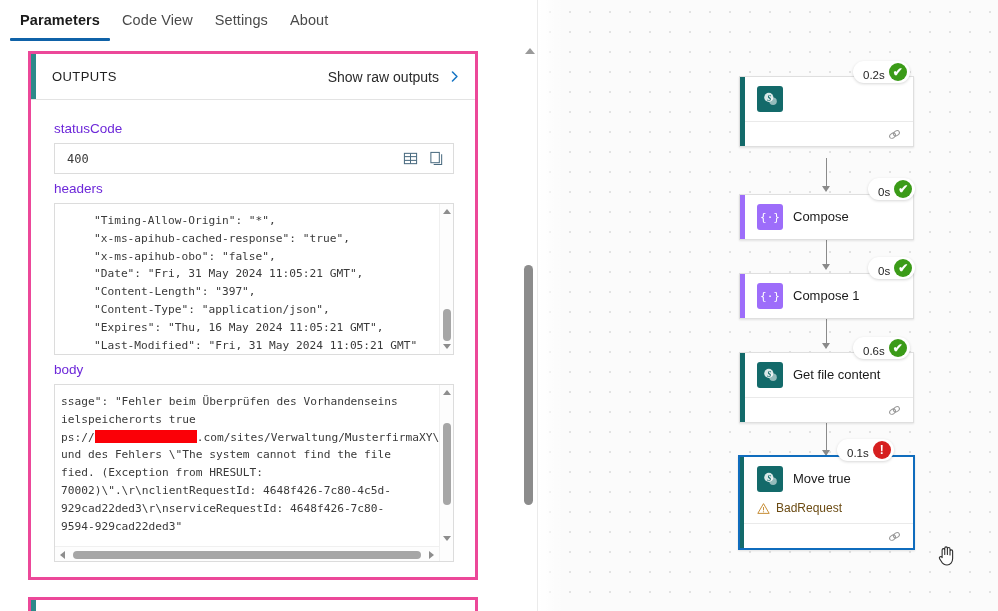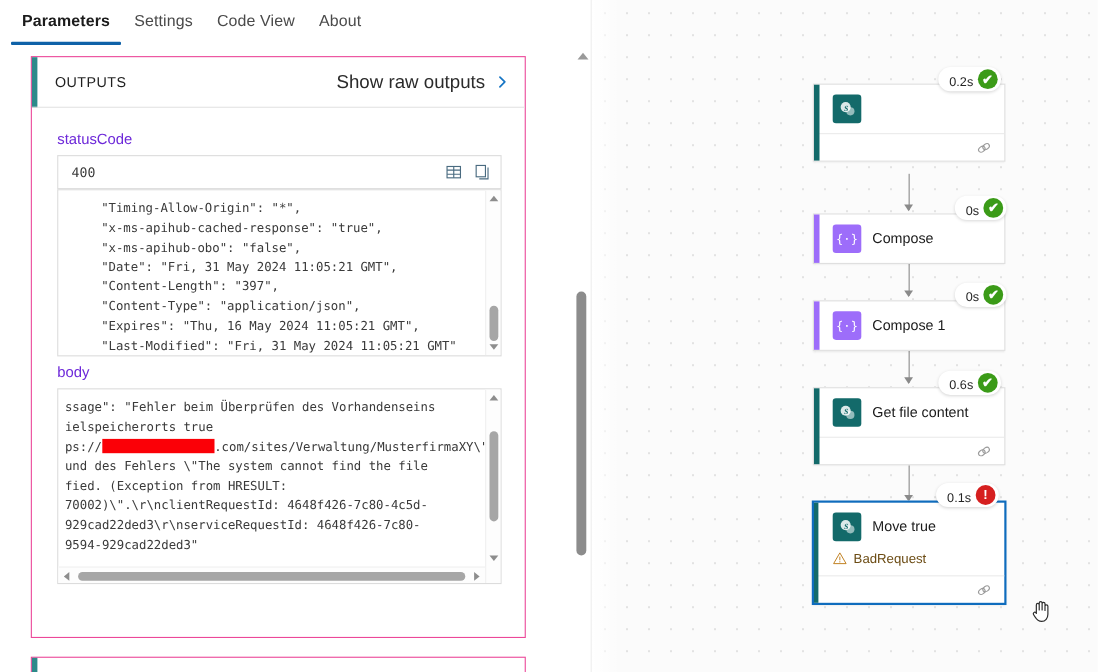--- a/index.html
+++ b/index.html
@@ -44,21 +44,21 @@
     left: 1px; right: 1px; bottom: 2px;
     height: 3px;
     background: #0f62a8;
     border-radius: 1px;
   }
 
   
   .card {
     position: absolute;
     background: #ffffff;
-    border: 1px solid #ec4899;
+    border: 3px solid #ec4899;
   }
   #outputs-card { left: 28px; top: 51px; width: 450px; height: 529px; }
   #next-card    { left: 28px; top: 597px; width: 450px; height: 40px; }
 
   .card-accent {
     position: absolute; left: 0; top: 0;
     width: 5px; height: 46px;
     background: #2d8a8a;
   }
   .card-header {
@@ -69,21 +69,21 @@
     padding-left: 21px; padding-right: 14px;
   }
   .card-title {
     font-size: 13px;
     color: #1f1f1f;
     letter-spacing: .4px;
   }
   .raw-link {
     margin-left: auto;
     display: flex; align-items: center; gap: 9px;
-    font-size: 17px; color: #2a2a2a;
+    font-size: 14px; color: #2a2a2a;
     cursor: pointer;
   }
   .chev { display: block; color: #1675c4; }
 
   .card-body { padding: 14px 21px 0 23px; }
 
   .field-label {
     font-size: 13.5px;
     color: #6d28d9;
     margin-bottom: 7px;
@@ -244,21 +244,21 @@
   .node-ico.compose { background: #9d6dfa; }
   .node-ico.compose span {
     font-family: "DejaVu Sans Mono", monospace;
     font-style: normal; font-size: 11px;
     font-weight: normal;
   }
   .node-title {
     font-size: 13px; color: #1a1a1a; line-height: 16px;
   }
   .node-err {
-    display: flex; gap: 6px;
+    display: flex; align-items: center; gap: 6px;
     padding: 0 10px 8px 17px;
     font-size: 12px; color: #6b4b13;
   }
   .warn-tri { display: block; color: #c08020; }
   .node-foot {
     border-top: 1px solid #eaeaea;
     height: 25px;
     display: flex; align-items: center; justify-content: flex-end;
     padding-right: 11px;
   }
@@ -310,22 +310,22 @@
 </style>
 </head>
 <body>
 
 <div id="root">
 
   <div id="left-panel">
 
     <div id="tabstrip">
       <div class="tab active"><span>Parameters</span></div>
+      <div class="tab"><span>Code View</span></div>
       <div class="tab"><span>Settings</span></div>
-      <div class="tab"><span>Code View</span></div>
       <div class="tab"><span>About</span></div>
     </div>
 
     <div class="card" id="outputs-card">
       <div class="card-accent"></div>
 
       <div class="card-header">
         <div class="card-title">OUTPUTS</div>
         <div class="raw-link">
           <span>Show raw outputs</span>
@@ -347,20 +347,21 @@
               <line x1="1.5" y1="10" x2="14.5" y2="10" stroke="currentColor" stroke-width="1.1"></line>
               <line x1="8" y1="2.5" x2="8" y2="13.5" stroke="currentColor" stroke-width="1.1"></line>
             </svg>
             <svg class="sicon" viewBox="0 0 16 16">
               <rect x="2" y="1.5" width="9" height="11" fill="none" stroke="currentColor" stroke-width="1.1"></rect>
               <path d="M5 14.5 h8.5 v-11" fill="none" stroke="currentColor" stroke-width="1.1"></path>
             </svg>
           </div>
         </div>
 
+        <div class="field-label">headers</div>
         <div class="codebox" id="headers-box">
           <div class="codetext">    "Timing-Allow-Origin": "*",
     "x-ms-apihub-cached-response": "true",
     "x-ms-apihub-obo": "false",
     "Date": "Fri, 31 May 2024 11:05:21 GMT",
     "Content-Length": "397",
     "Content-Type": "application/json",
     "Expires": "Thu, 16 May 2024 11:05:21 GMT",
     "Last-Modified": "Fri, 31 May 2024 11:05:21 GMT"
 }</div>
@@ -517,21 +518,21 @@
         </svg>
         <span>BadRequest</span>
       </div>
       <div class="node-foot">
         <svg class="link-ico" width="15" height="15" viewBox="0 0 20 20">
           <ellipse cx="7.4" cy="11.6" rx="4.3" ry="3.1" fill="none" stroke="currentColor" stroke-width="1.3" transform="rotate(-35 7.4 11.6)"></ellipse>
           <ellipse cx="12.6" cy="8.4" rx="4.3" ry="3.1" fill="none" stroke="currentColor" stroke-width="1.3" transform="rotate(-35 12.6 8.4)"></ellipse>
         </svg>
       </div>
     </div>
-    <div class="badge" style="left:313px; top:439px;">
+    <div class="badge" style="left:299px; top:439px;">
       <span>0.1s</span>
       <span class="badge-dot err">!</span>
     </div>
 
   </div>
 
   <div id="hand-cursor">
     <svg width="21" height="24" viewBox="0 0 24 26">
       <path d="M7 16 V7.2 a1.5 1.5 0 0 1 3 0 V12.5 V5.2 a1.5 1.5 0 0 1 3 0 V12.5 V6 a1.5 1.5 0 0 1 3 0 V13 V8.6 a1.5 1.5 0 0 1 3 0 V17 c0 4-2.6 7.4-6.4 7.4 -3.9 0-5.4-2-6.8-4.6 L4.2 17.4 a1.6 1.6 0 0 1 2.3-2.2 Z" fill="#ffffff" stroke="#2e2e2e" stroke-width="1.25" stroke-linejoin="round"></path>
     </svg>

